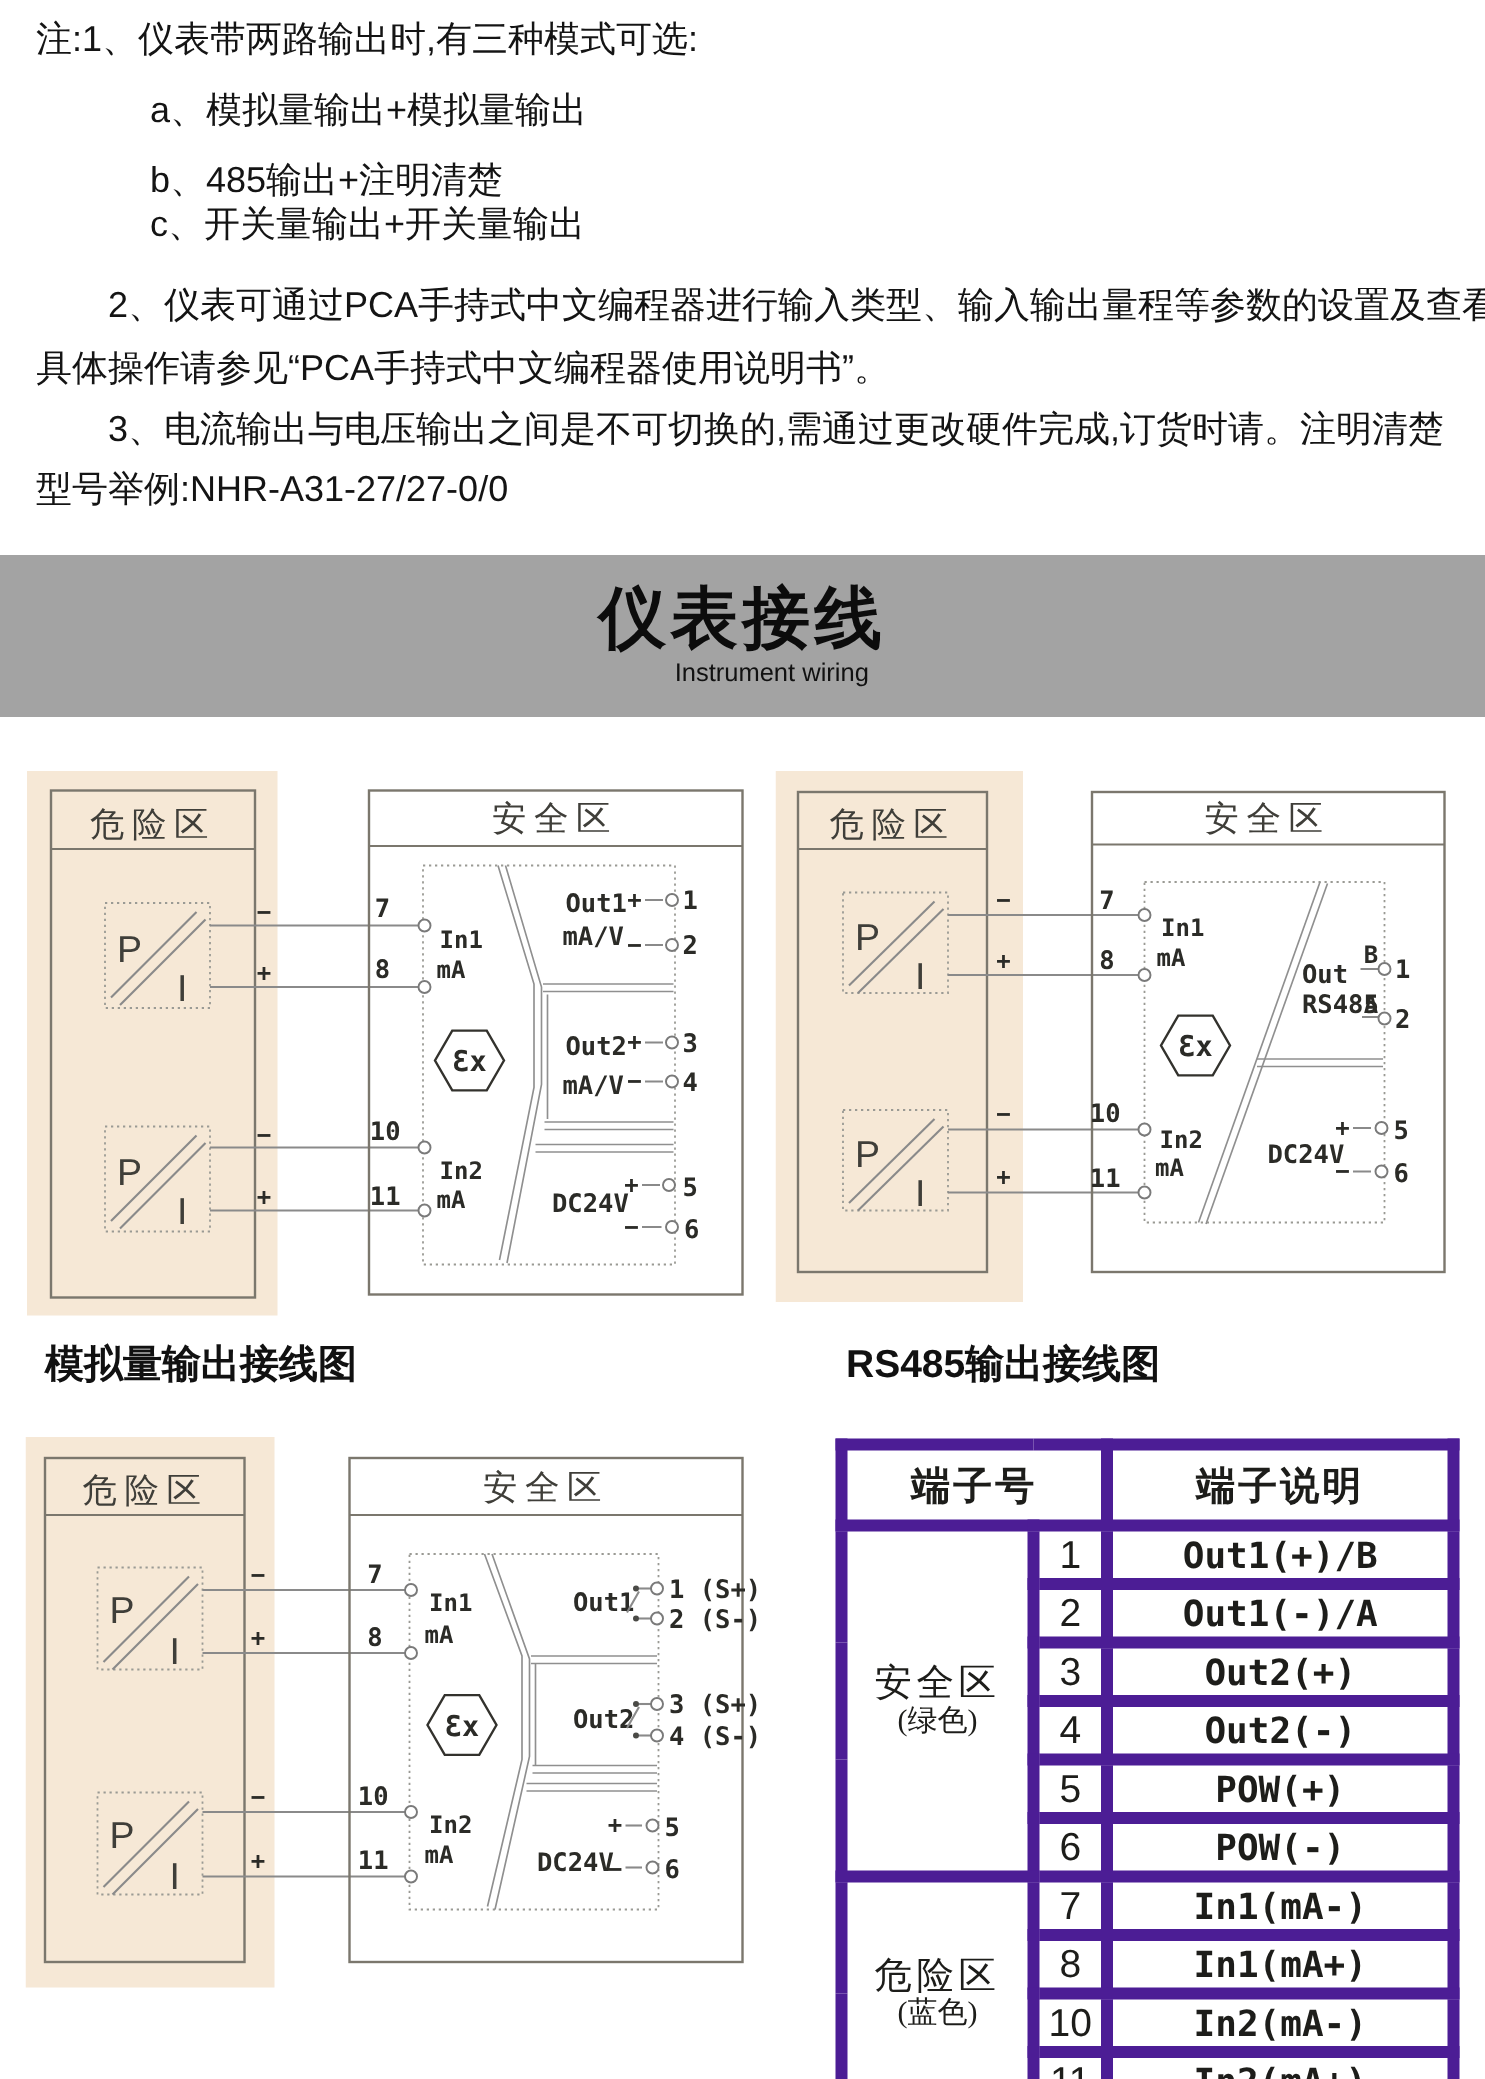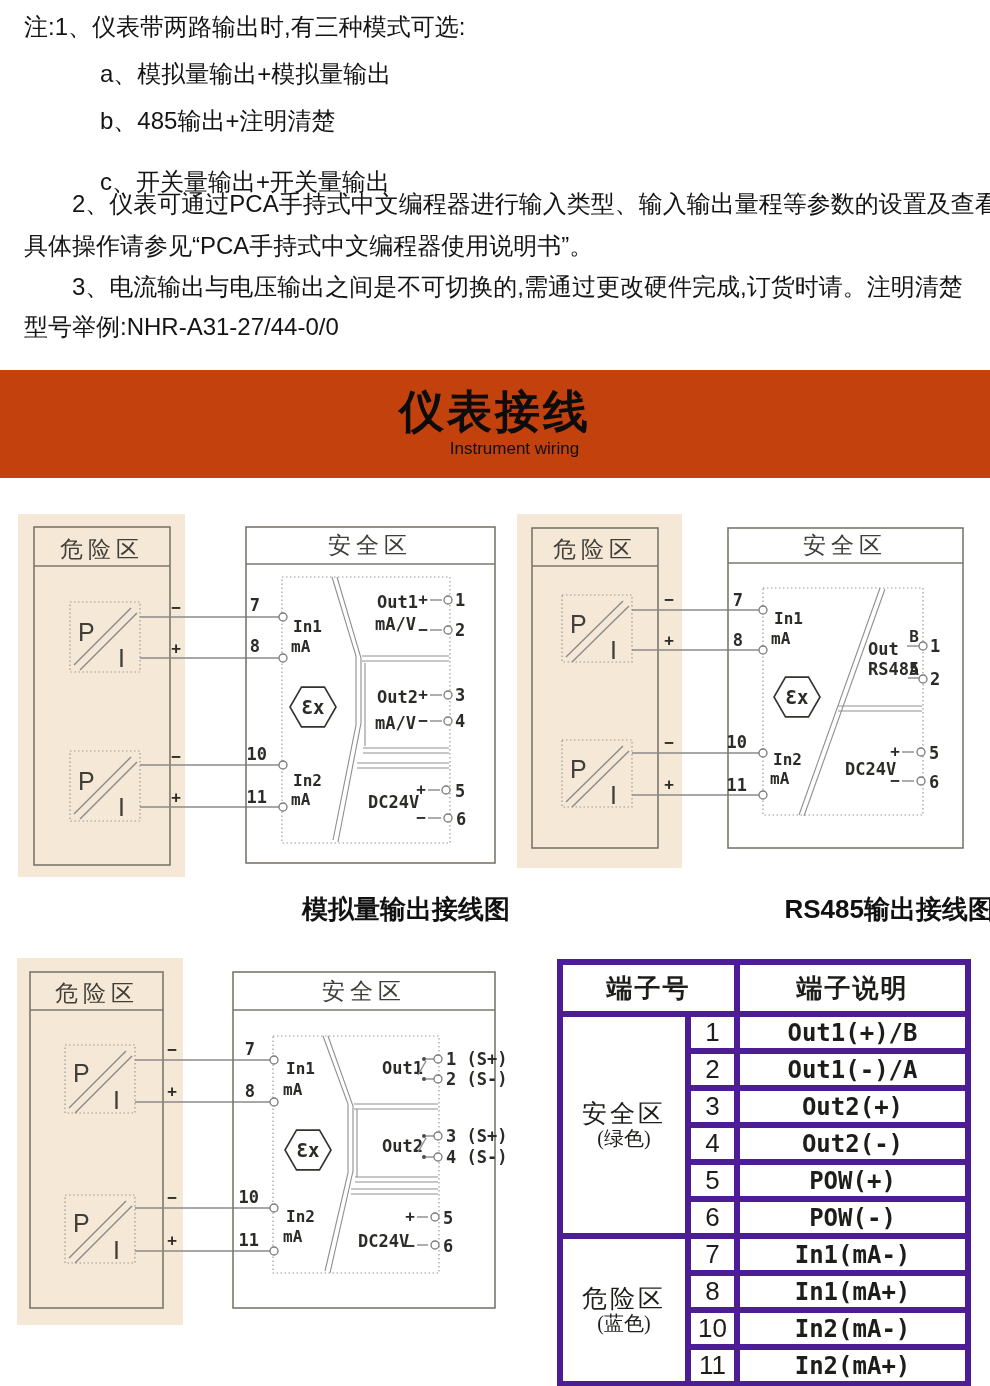--- a/index.html
+++ b/index.html
@@ -1,62 +1,62 @@
 <!DOCTYPE html>
 <html><head>
 <meta charset="utf-8">
 <style>
   html,body{margin:0;padding:0;background:#fff;}
   .page{position:relative;width:990px;height:1386px;background:#ffffff;overflow:hidden;
         font-family:"Liberation Sans",sans-serif;color:#161616;}
   .note{position:absolute;font-size:24px;line-height:28px;white-space:nowrap;color:#141414;text-align:right;}
-  .banner{position:absolute;left:0;top:370px;width:990px;height:108px;background:#c2410c;text-align:center;}
+  .banner{position:absolute;left:0;top:370px;width:990px;height:108px;background:#a3a3a3;text-align:center;}
   .banner-title{font-size:45px;font-weight:600;letter-spacing:3px;padding-top:12px;color:#0c0c0c;}
   .banner-sub{font-size:17px;margin-top:-3px;color:#111;margin-left:39px;}
-  .caption{position:absolute;font-size:26px;font-weight:600;text-align:right;color:#111;}
+  .caption{position:absolute;font-size:26px;font-weight:600;text-align:left;color:#111;}
   svg{position:absolute;}
   svg text{fill:#33322d;}
   .zone{font-family:"Liberation Serif",serif;font-size:23px;letter-spacing:5px;text-anchor:middle;fill:#3f3e39;}
   .pl{font-size:25px;fill:#3f3e39;}
   .ml{font-family:"DejaVu Sans Mono",monospace;font-weight:bold;font-size:16px;fill:#2b2b27;}
   .ml17{font-family:"DejaVu Sans Mono",monospace;font-weight:bold;font-size:17px;fill:#2b2b27;}
   .nm{font-family:"DejaVu Sans Mono",monospace;font-weight:bold;font-size:17px;text-anchor:end;fill:#2b2b27;}
   .sg{font-family:"DejaVu Sans Mono",monospace;font-weight:bold;font-size:16px;text-anchor:middle;fill:#2b2b27;}
   .ext{font-family:"DejaVu Sans Mono",monospace;font-weight:bold;font-size:19px;text-anchor:middle;fill:#2b2b27;}
   .boxline{stroke:#7b776d;stroke-width:1.6;fill:none;}
   .thinline{stroke:#7b776d;stroke-width:1.4;}
   .dotted{fill:none;stroke:#9a9a94;stroke-width:1.2;stroke-dasharray:1.5 2.5;}
   .wire{stroke:#8a8a8a;stroke-width:1.4;}
   .bar{stroke:#8f8f8f;stroke-width:1.1;fill:none;}
   .term{fill:#ffffff;stroke:#7a7a7a;stroke-width:1.3;}
   .dot{fill:#4a4a46;}
   .beige{fill:#f6e8d6;}
   
   .ttable{position:absolute;left:557px;top:959px;width:408px;height:380px;border-collapse:collapse;table-layout:fixed;}
-  .ttable th,.ttable td{border:6px solid #4c1d95;padding:0;text-align:center;vertical-align:middle;color:#1d1d1a;}
+  .ttable th,.ttable td{border:8px solid #4c1d95;padding:0;text-align:center;vertical-align:middle;color:#1d1d1a;}
   .ttable th{font-family:"Liberation Serif",serif;font-size:26px;font-weight:700;height:46px;letter-spacing:2px;}
   .ttable td.numcell{font-size:26px;font-family:"Liberation Sans",sans-serif;}
   .ttable td.desccell{font-family:"DejaVu Sans Mono",monospace;font-size:24px;font-weight:600;text-align:center;}
   .ttable td.groupcell{font-family:"Liberation Serif",serif;}
   .groupname{font-size:25px;letter-spacing:3px;line-height:26px;}
   .groupsub{font-size:20px;line-height:22px;}
 </style>
 </head>
 <body>
 
 <div class="page">
 
   <div class="note" style="left:24px;top:13px">注:1、仪表带两路输出时,有三种模式可选:</div>
   <div class="note" style="left:100px;top:60px">a、模拟量输出+模拟量输出</div>
   <div class="note" style="left:100px;top:107px">b、485输出+注明清楚</div>
-  <div class="note" style="left:100px;top:168px">c、开关量输出+开关量输出</div>
+  <div class="note" style="left:100px;top:136px">c、开关量输出+开关量输出</div>
   <div class="note" style="left:72px;top:190px">2、仪表可通过PCA手持式中文编程器进行输入类型、输入输出量程等参数的设置及查看,</div>
   <div class="note" style="left:24px;top:232px">具体操作请参见“PCA手持式中文编程器使用说明书”。</div>
   <div class="note" style="left:72px;top:273px">3、电流输出与电压输出之间是不可切换的,需通过更改硬件完成,订货时请。注明清楚</div>
-  <div class="note" style="left:24px;top:313px">型号举例:NHR-A31-27/44-0/0</div>
+  <div class="note" style="left:24px;top:313px">型号举例:NHR-A31-27/27-0/0</div>
 
   <div class="banner">
     <div class="banner-title">仪表接线</div>
     <div class="banner-sub">Instrument wiring</div>
   </div>
 
   <svg style="left:18px;top:513px" width="479" height="365" viewBox="0 0 479 365">
     <rect class="beige" x="0" y="1" width="167" height="363"></rect>
     <g>
       <rect class="boxline" x="16" y="14" width="136" height="338"></rect>

